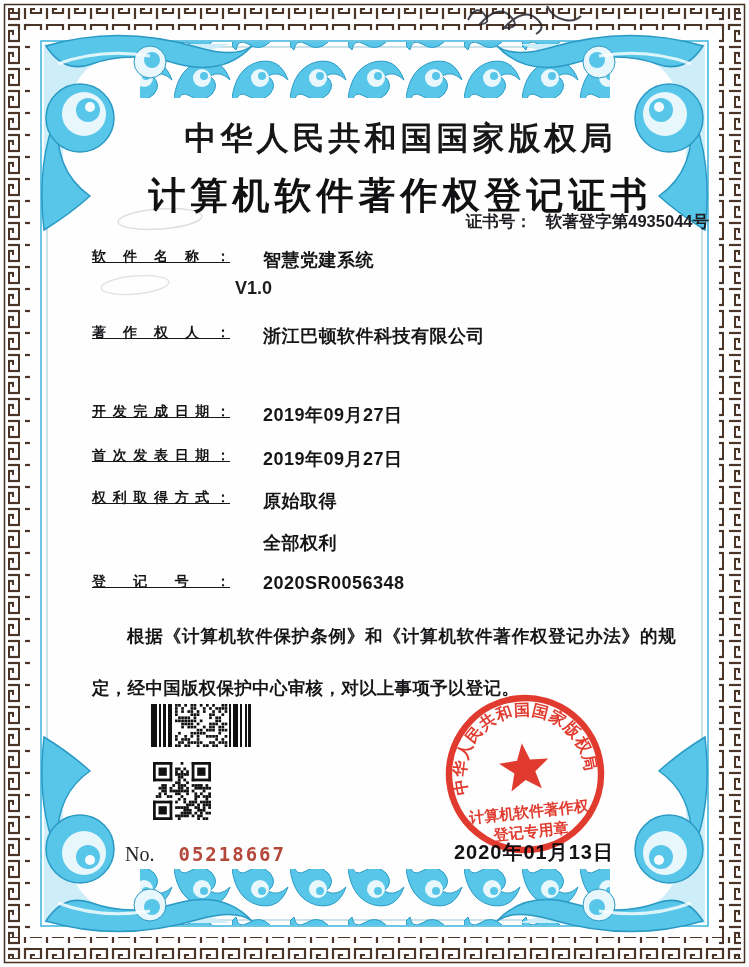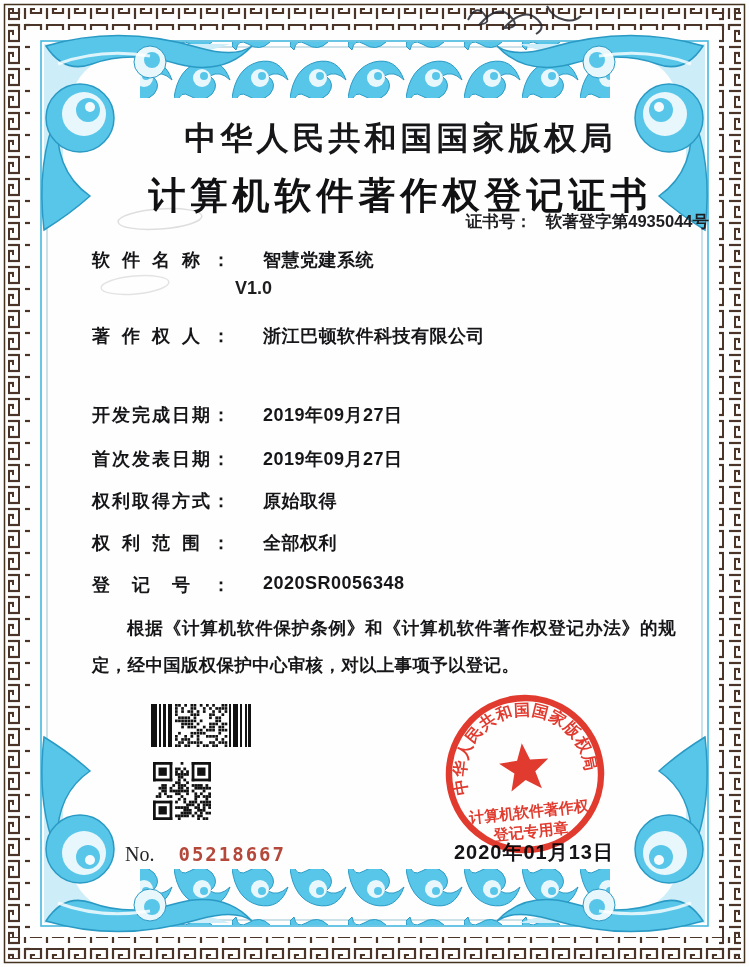--- a/index.html
+++ b/index.html
@@ -23,32 +23,32 @@
   .cert-no{
     position:absolute;right:88px;top:211px;font-size:16.5px;font-weight:700;color:#1e1e22;
     white-space:nowrap;
     margin-left:8px;
   }
   .cert-no .gap{display:inline-block;width:14px;}
 
   .fields{position:absolute;left:88px;top:0;width:600px;}
   .frow{position:absolute;left:0;height:30px;white-space:nowrap;}
   .flabel{
-    display:inline-block;width:138px;font-size:18px;font-weight:700;color:#161619;
-    text-align:justify;text-align-last:justify;vertical-align:top;
+    display:inline-block;width:138px;font-size:14px;font-weight:700;color:#161619;
+    text-align:justify;text-align-last:justify;vertical-align:top;text-decoration:underline;
   }
   .fvalue{
     position:absolute;left:143px;top:0;font-size:18px;font-weight:700;color:#161619;
     white-space:nowrap;letter-spacing:0.5px;margin-left:28px;
   }
   .fvalue2{position:absolute;left:143px;top:30px;font-size:18px;font-weight:700;}
 
   .statement{
     position:absolute;left:88px;top:610px;width:584px;font-size:17.5px;font-weight:700;
-    line-height:37px;text-indent:35px;letter-spacing:0.3px;color:#161619;text-align:justify;
+    line-height:52px;text-indent:35px;letter-spacing:0.3px;color:#161619;text-align:justify;
   }
 
   .serial-line{
     position:absolute;left:121px;top:843px;font-family:"Liberation Serif",serif;
     font-size:20px;color:#26262a;white-space:nowrap;
   }
   .serial-number{
     font-family:"DejaVu Sans Mono",monospace;font-size:19px;font-weight:700;
     color:#b4483a;letter-spacing:2px;margin-left:24px;
   }
@@ -145,21 +145,20 @@
       </div>
       <div class="frow" style="top:447px">
         <span class="flabel">首次发表日期：</span>
         <span class="fvalue">2019年09月27日</span>
       </div>
       <div class="frow" style="top:489px">
         <span class="flabel">权利取得方式：</span>
         <span class="fvalue">原始取得</span>
       </div>
       <div class="frow" style="top:531px">
-        <span class="flabel">权利范围：</span>
         <span class="fvalue">全部权利</span>
       </div>
       <div class="frow" style="top:573px">
         <span class="flabel">登记号：</span>
         <span class="fvalue">2020SR0056348</span>
       </div>
     </div>
 
     <div class="statement">根据《计算机软件保护条例》和《计算机软件著作权登记办法》的规定，经中国版权保护中心审核，对以上事项予以登记。</div>
 

